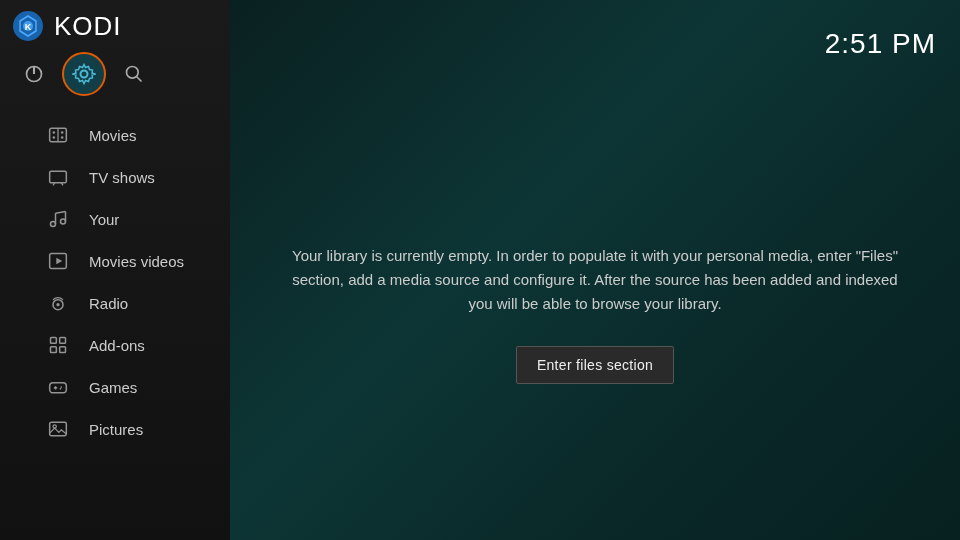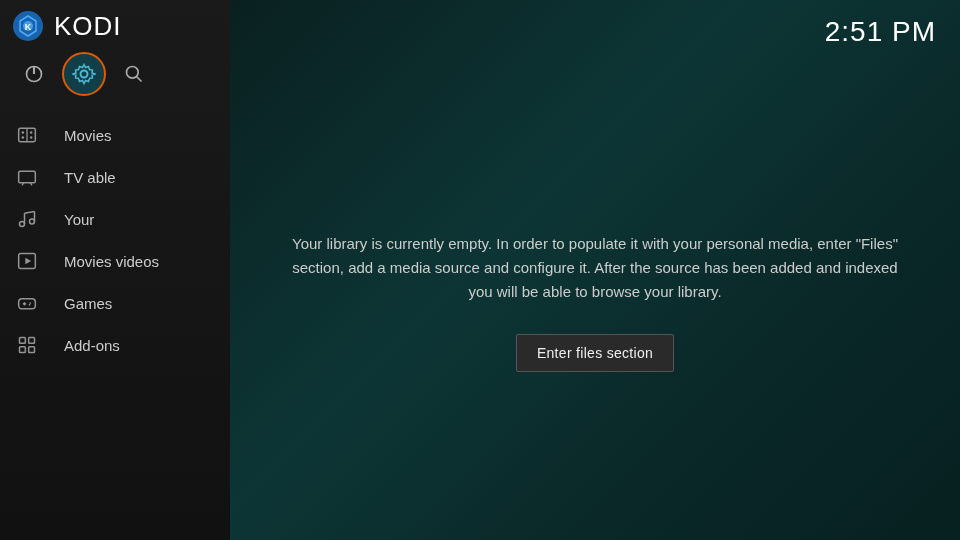--- a/index.html
+++ b/index.html
@@ -91,27 +91,28 @@
     .nav-items {
       flex: 1;
       display: flex;
       flex-direction: column;
       padding-top: 8px;
     }
 
     .nav-item {
       display: flex;
       align-items: center;
-      gap: 26px;
+      gap: 20px;
       padding: 10px 16px;
       cursor: pointer;
       color: #ccc;
       font-size: 15px;
       font-weight: 400;
       transition: background 0.1s;
+      margin-left: 31px;
     }
 
     .nav-icon {
       width: 22px;
       height: 22px;
       display: flex;
       align-items: center;
       justify-content: center;
       flex-shrink: 0;
       opacity: 0.85;
@@ -122,21 +123,21 @@
       flex: 1;
       background: linear-gradient(135deg, #0a2020 0%, #0d3535 40%, #0a2828 70%, #072020 100%);
       display: flex;
       flex-direction: column;
       position: relative;
     }
 
     .top-bar {
       display: flex;
       justify-content: flex-end;
-      padding: 16px 24px;
+      padding: 28px 24px;
     }
 
     .clock {
       color: #fff;
       font-size: 28px;
       font-weight: 300;
       letter-spacing: 1px;
     }
 
     .content-area {
@@ -231,21 +232,21 @@
       </div>
 
       <div class="nav-item">
         <span class="nav-icon">
           <svg width="20" height="20" viewBox="0 0 24 24">
               <rect x="2" y="5" width="20" height="14" rx="2" fill="none" stroke="#aaa" stroke-width="1.8"></rect>
               <line x1="8" y1="19" x2="6" y2="22" stroke="#aaa" stroke-width="1.5"></line>
               <line x1="16" y1="19" x2="18" y2="22" stroke="#aaa" stroke-width="1.5"></line>
             </svg>
         </span>
-        <span>TV able</span>
+        <span>TV shows</span>
       </div>
 
       <div class="nav-item">
         <span class="nav-icon">
           <svg width="20" height="20" viewBox="0 0 24 24">
               <circle cx="6" cy="18" r="3" fill="none" stroke="#aaa" stroke-width="1.8"></circle>
               <circle cx="18" cy="15" r="3" fill="none" stroke="#aaa" stroke-width="1.8"></circle>
               <line x1="9" y1="18" x2="9" y2="5" stroke="#aaa" stroke-width="1.8"></line>
               <line x1="21" y1="15" x2="21" y2="3" stroke="#aaa" stroke-width="1.8"></line>
               <line x1="9" y1="5" x2="21" y2="3" stroke="#aaa" stroke-width="1.8"></line>
@@ -258,46 +259,66 @@
         <span class="nav-icon">
           <svg width="20" height="20" viewBox="0 0 24 24">
               <rect x="2" y="3" width="20" height="18" rx="2" fill="none" stroke="#aaa" stroke-width="1.8"></rect>
               <polygon points="10,8 10,16 17,12" fill="#aaa"></polygon>
             </svg>
         </span>
         <span>Movies videos</span>
       </div>
 
 
+      <div class="nav-item">
+        <span class="nav-icon">
+          <svg width="20" height="20" viewBox="0 0 24 24">
+              <circle cx="12" cy="14" r="6" fill="none" stroke="#aaa" stroke-width="1.8"></circle>
+              <circle cx="12" cy="14" r="2" fill="#aaa"></circle>
+              <path d="M6 8 Q12 3 18 8" fill="none" stroke="#aaa" stroke-width="1.5"></path>
+            </svg>
+        </span>
+        <span>Radio</span>
+      </div>
+
+      <div class="nav-item">
+        <span class="nav-icon">
+          <svg width="20" height="20" viewBox="0 0 24 24">
+              <rect x="3" y="3" width="7" height="7" rx="1" fill="none" stroke="#aaa" stroke-width="1.8"></rect>
+              <rect x="14" y="3" width="7" height="7" rx="1" fill="none" stroke="#aaa" stroke-width="1.8"></rect>
+              <rect x="3" y="14" width="7" height="7" rx="1" fill="none" stroke="#aaa" stroke-width="1.8"></rect>
+              <rect x="14" y="14" width="7" height="7" rx="1" fill="none" stroke="#aaa" stroke-width="1.8"></rect>
+            </svg>
+        </span>
+        <span>Add-ons</span>
+      </div>
 
       <div class="nav-item">
         <span class="nav-icon">
           <svg width="20" height="20" viewBox="0 0 24 24">
               <rect x="2" y="7" width="20" height="12" rx="4" fill="none" stroke="#aaa" stroke-width="1.8"></rect>
               <line x1="9" y1="11" x2="9" y2="15" stroke="#aaa" stroke-width="1.8"></line>
               <line x1="7" y1="13" x2="11" y2="13" stroke="#aaa" stroke-width="1.8"></line>
               <circle cx="16" cy="12" r="1" fill="#aaa"></circle>
               <circle cx="15" cy="14" r="1" fill="#aaa"></circle>
             </svg>
         </span>
         <span>Games</span>
       </div>
 
       <div class="nav-item">
         <span class="nav-icon">
           <svg width="20" height="20" viewBox="0 0 24 24">
-              <rect x="3" y="3" width="7" height="7" rx="1" fill="none" stroke="#aaa" stroke-width="1.8"></rect>
-              <rect x="14" y="3" width="7" height="7" rx="1" fill="none" stroke="#aaa" stroke-width="1.8"></rect>
-              <rect x="3" y="14" width="7" height="7" rx="1" fill="none" stroke="#aaa" stroke-width="1.8"></rect>
-              <rect x="14" y="14" width="7" height="7" rx="1" fill="none" stroke="#aaa" stroke-width="1.8"></rect>
-            </svg>
-        </span>
-        <span>Add-ons</span>
-      </div>
-
+              <rect x="2" y="4" width="20" height="16" rx="2" fill="none" stroke="#aaa" stroke-width="1.8"></rect>
+              <circle cx="8" cy="9" r="2" fill="none" stroke="#aaa" stroke-width="1.5"></circle>
+              <polyline points="2,17 8,11 13,16 16,13 22,18" fill="none" stroke="#aaa" stroke-width="1.5"></polyline>
+            </svg>
+        </span>
+        <span>Pictures</span>
+      </div>
 
     </div>
   </div>
 
   <div class="main">
 
     <div class="top-bar">
       <span class="clock">2:51 PM</span>
     </div>
 

